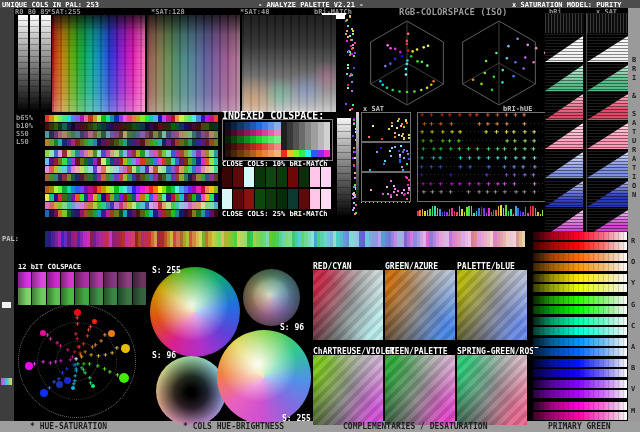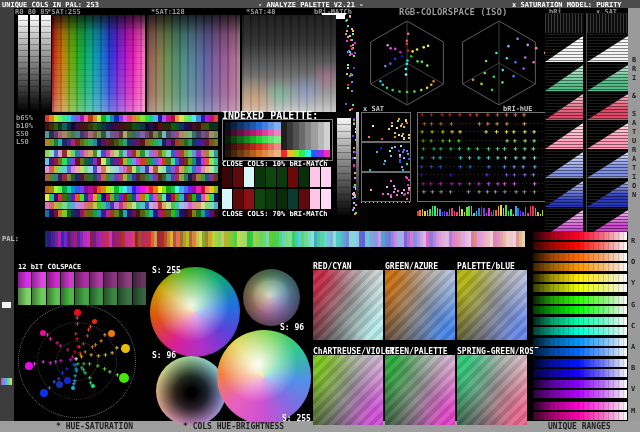--- a/index.html
+++ b/index.html
@@ -101,21 +101,21 @@
   <div id="rightbar" class="bar"></div>
   <div id="botbar" class="bar"></div>
 
   <span class="t tw" style="left:2px;top:1px">UNIQUE COLS IN PAL: 253</span>
   <span class="t tw" style="left:258px;top:1px">- ANALYZE PALETTE V2.21 -</span>
   <span class="t tw" style="left:512px;top:1px">x SATURATION MODEL: PURITY</span>
 
   <span class="t" style="left:15px;top:8px">R0 80 85</span>
   <span class="t" style="left:47px;top:8px">*SAT:255</span>
   <span class="t" style="left:151px;top:8px">*SAT:128</span>
-  <span class="t" style="left:246px;top:8px">*SAT:48</span>
+  <span class="t" style="left:240px;top:8px">*SAT:48</span>
   <span class="t" style="left:314px;top:8px">bRi-MATCh</span>
   <span class="t t9" style="left:399px;top:7px">RGB-COLORSPACE (ISO)</span>
   <span class="t" style="left:549px;top:8px">bRi</span>
   <span class="t" style="left:596px;top:8px">x SAT</span>
   <div id="whitebox"></div>
 
   <div class="gcolwrap">
     <div class="gcol"></div>
     <div class="gcol"></div>
     <div class="gcol"></div>
@@ -719,21 +719,21 @@
         <div style="flex: 1 1 0%; background: rgb(91, 16, 20);"></div>
         <div style="flex: 1 1 0%; background: rgb(131, 124, 23);"></div>
         <div style="flex: 1 1 0%; background: rgb(27, 109, 19);"></div>
         <div style="flex: 1 1 0%; background: rgb(28, 158, 145);"></div>
         <div style="flex: 1 1 0%; background: rgb(35, 54, 200);"></div>
         <div style="flex: 1 1 0%; background: rgb(88, 17, 99);"></div>
         <div style="flex: 1 1 0%; background: rgb(55, 10, 17);"></div>
       </div>
     </div>
 
-  <span class="t t10 tw" style="left:222px;top:110px">INDEXED PALETTE:</span>
+  <span class="t t10 tw" style="left:222px;top:110px">INDEXED COLSPACE:</span>
   <div id="palbox">
     <div id="palgrid">
         <div style="background: rgb(6, 18, 35);"></div>
         <div style="background: rgb(11, 36, 70);"></div>
         <div style="background: rgb(17, 54, 105);"></div>
         <div style="background: rgb(23, 72, 140);"></div>
         <div style="background: rgb(29, 90, 175);"></div>
         <div style="background: rgb(34, 108, 211);"></div>
         <div style="background: rgb(62, 129, 224);"></div>
         <div style="background: rgb(97, 152, 229);"></div>
@@ -836,21 +836,21 @@
       <div style="background: rgb(94, 10, 10);"></div>
       <div style="background: rgb(140, 16, 16);"></div>
       <div style="background: rgb(13, 71, 13);"></div>
       <div style="background: rgb(10, 58, 10);"></div>
       <div style="background: rgb(8, 44, 8);"></div>
       <div style="background: rgb(10, 58, 48);"></div>
       <div style="background: rgb(94, 10, 10);"></div>
       <div style="background: rgb(255, 198, 234);"></div>
       <div style="background: rgb(255, 220, 244);"></div>
     </div>
-  <span class="t tw" style="left:222px;top:210px">CLOSE COLS: 70% bRI-MATCh</span>
+  <span class="t tw" style="left:222px;top:210px">CLOSE COLS: 25% bRI-MATCh</span>
 
   <div id="cube1" class="cube"><svg width="95" height="90">
         <polygon points="47,3 83.37306695894642,24.000000000000004 83.37306695894642,66 47,87 10.626933041053576,66 10.626933041053576,23.999999999999996" fill="none" stroke="#5e5e5e"></polygon>
         <line x1="47" y1="45" x2="47" y2="3" stroke="#3e3e3e"></line>
         <line x1="47" y1="45" x2="47" y2="87" stroke="#3e3e3e"></line>
         <line x1="47" y1="45" x2="83.37306695894642" y2="66" stroke="#3e3e3e"></line>
         <line x1="47" y1="45" x2="10.626933041053576" y2="66" stroke="#3e3e3e"></line>
         <circle cx="48.16927361488342" cy="32.600133180618286" r="1.3" fill="hsl(0,85%,48%)"></circle>
         <circle cx="46.842634439468384" cy="25.91540837287903" r="1.3" fill="hsl(0,85%,56%)"></circle>
         <circle cx="46.87266954779625" cy="22.840434432029724" r="1.3" fill="hsl(0,85%,64%)"></circle>
@@ -1492,23 +1492,24 @@
       <div style="position: absolute; left: 533px; top: 369.2px; width: 94px; height: 8px; background: repeating-linear-gradient(90deg, rgba(0, 0, 0, 0.15) 0px, rgba(0, 0, 0, 0.15) 1px, rgba(0, 0, 0, 0) 1px, rgba(0, 0, 0, 0) 5px), linear-gradient(90deg, rgb(6, 2, 60), rgb(17, 4, 159) 20%, rgb(21, 0, 255) 48%, rgb(124, 113, 244) 75%, rgb(209, 206, 243) 92%, rgb(255, 255, 255));"></div>
       <div style="position: absolute; left: 533px; top: 380.4px; width: 94px; height: 8px; background: repeating-linear-gradient(90deg, rgba(0, 0, 0, 0.15) 0px, rgba(0, 0, 0, 0.15) 1px, rgba(0, 0, 0, 0) 1px, rgba(0, 0, 0, 0) 5px), linear-gradient(90deg, rgb(19, 1, 35), rgb(87, 4, 159) 20%, rgb(136, 0, 255) 48%, rgb(183, 113, 244) 75%, rgb(226, 206, 243) 92%, rgb(255, 255, 255));"></div>
       <div style="position: absolute; left: 533px; top: 390.4px; width: 94px; height: 8px; background: repeating-linear-gradient(90deg, rgba(0, 0, 0, 0.15) 0px, rgba(0, 0, 0, 0.15) 1px, rgba(0, 0, 0, 0) 1px, rgba(0, 0, 0, 0) 5px), linear-gradient(90deg, rgb(42, 2, 60), rgb(113, 4, 159) 20%, rgb(178, 0, 255) 48%, rgb(205, 113, 244) 75%, rgb(232, 206, 243) 92%, rgb(255, 255, 255));"></div>
       <div style="position: absolute; left: 533px; top: 401.6px; width: 94px; height: 8px; background: repeating-linear-gradient(90deg, rgba(0, 0, 0, 0.15) 0px, rgba(0, 0, 0, 0.15) 1px, rgba(0, 0, 0, 0) 1px, rgba(0, 0, 0, 0) 5px), linear-gradient(90deg, rgb(35, 1, 29), rgb(159, 4, 133) 20%, rgb(255, 0, 213) 48%, rgb(244, 113, 222) 75%, rgb(243, 206, 237) 92%, rgb(255, 255, 255));"></div>
       <div style="position: absolute; left: 533px; top: 411.6px; width: 94px; height: 8px; background: repeating-linear-gradient(90deg, rgba(0, 0, 0, 0.15) 0px, rgba(0, 0, 0, 0.15) 1px, rgba(0, 0, 0, 0) 1px, rgba(0, 0, 0, 0) 5px), linear-gradient(90deg, rgb(60, 2, 40), rgb(159, 4, 107) 20%, rgb(255, 0, 170) 48%, rgb(244, 113, 200) 75%, rgb(243, 206, 231) 92%, rgb(255, 255, 255));"></div>
     </div>
 
   <div style="position:absolute;left:2px;top:302px;width:9px;height:6px;background:#f2f2f2"></div>
   <div style="position:absolute;left:1px;top:378px;width:11px;height:7px;background:linear-gradient(90deg,#e040e0,#40c0e0,#e0e040)"></div>
 
-  <span class="t t8 tk" style="left:56px;top:422px">* HUE-SATURATION</span>
+  <span class="t t8 tk" style="left:30px;top:422px">* HUE-SATURATION</span>
   <span class="t t8 tk" style="left:183px;top:422px">* COLS HUE-BRIGHTNESS</span>
-  <span class="t t8 tk" style="left:548px;top:422px">UNIQUE RANGES</span>
+  <span class="t t8 tk" style="left:343px;top:422px">COMPLEMENTARIES / DESATURATION</span>
+  <span class="t t8 tk" style="left:548px;top:422px">PRIMARY GREEN</span>
 <span class="t tk" style="left: 631px; top: 237px;">R</span>
     <span class="t tk" style="left: 631px; top: 258.2px;">O</span>
     <span class="t tk" style="left: 631px; top: 279.4px;">Y</span>
     <span class="t tk" style="left: 631px; top: 300.6px;">G</span>
     <span class="t tk" style="left: 631px; top: 321.8px;">C</span>
     <span class="t tk" style="left: 631px; top: 343px;">A</span>
     <span class="t tk" style="left: 631px; top: 364.2px;">B</span>
     <span class="t tk" style="left: 631px; top: 385.4px;">V</span>
     <span class="t tk" style="left: 631px; top: 406.6px;">M</span>
   </div>

